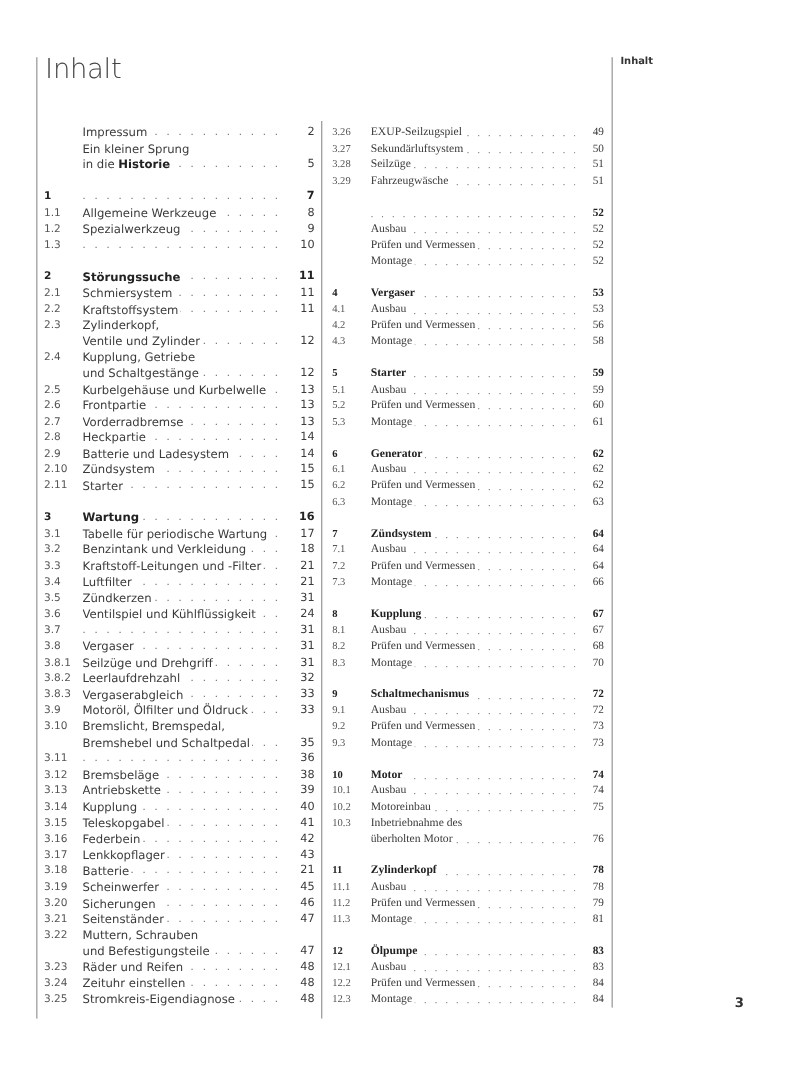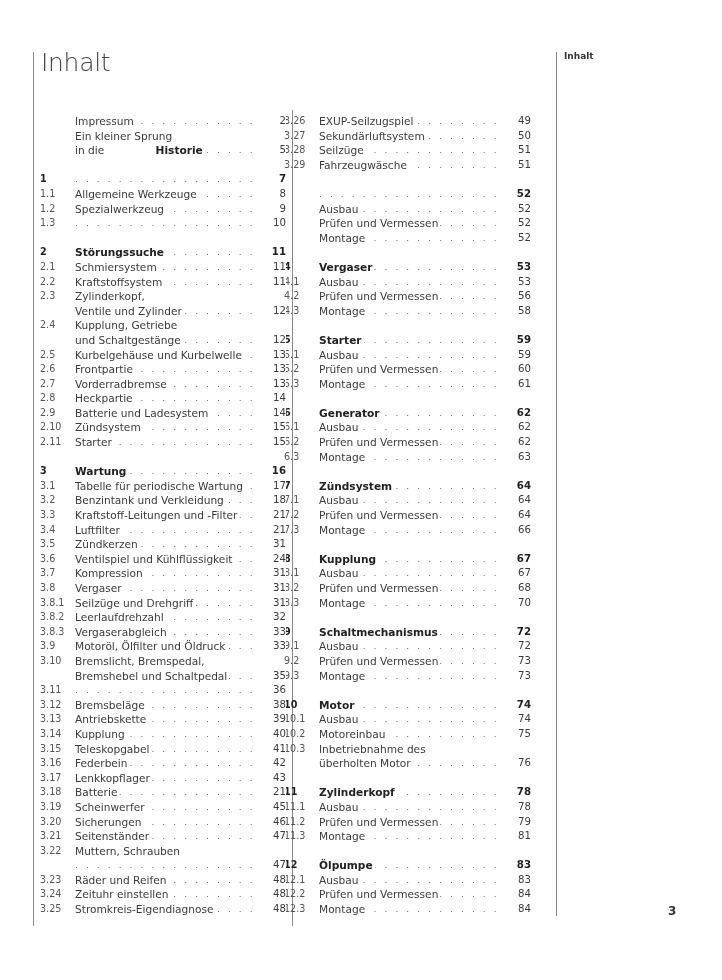--- a/index.html
+++ b/index.html
@@ -5,21 +5,21 @@
   html, body { margin: 0; padding: 0; background: #ffffff; }
   body { width: 722px; height: 980px; position: relative; overflow: hidden;
          font-family: "DejaVu Sans", sans-serif; color: #3a3a3a; }
   .vline { position: absolute; width: 1px; background: #8a8a8a; }
   #title { position: absolute; left: 41px; top: 48px; font-size: 25px; font-weight: 300;
            color: #444; letter-spacing: -0.3px; font-family: "DejaVu Sans", sans-serif; }
   #running-head { position: absolute; left: 564px; top: 51px; font-size: 9px; font-weight: bold; color: #333; }
   #page-number { position: absolute; left: 668px; top: 904px; font-size: 12px; font-weight: bold; color: #333; }
   .col { position: absolute; top: 114px; }
   #col-left { left: 40px; width: 246px; }
-  #col-right { left: 284px; width: 247px; }
+  #col-right { left: 302px; width: 247px; font-family: Liberation Serif, serif; }
   .row { position: relative; height: 14.6px; line-height: 14.6px; font-size: 10.6px; white-space: nowrap; }
   .row .num { position: absolute; left: 0; width: 34px; font-size: 9.6px; color: #555; }
   .row .txt { position: absolute; left: 35px; right: 0; overflow: hidden; }
   .row .txt .label { background: #fff; padding-right: 2px; position: relative; z-index: 1; }
   .row .dots { position: absolute; left: 35px; right: 26px; top: 0; overflow: hidden; color: #666;
                letter-spacing: 2.6px; font-size: 9px; }
   .row .pg { position: absolute; right: 0; width: 24px; text-align: right; background: #fff; z-index: 2; font-size: 10.2px; }
   .row.bold .label, .row.bold .num, .row.bold .pg { font-weight: bold; color: #222; }
   .gap { height: 14.6px; }
 </style>
@@ -42,21 +42,21 @@
       <span class="pg">2</span>
     </div>
     <div class="row nodots">
       <span class="num"></span>
       <span class="txt"><span class="label">Ein kleiner Sprung</span></span>
       <span class="pg"></span>
     </div>
     <div class="row">
       <span class="num"></span>
       <span class="dots">. . . . . . . . . . . . . . . . . . . . . . . . . . . . . . . . . . . . . . . . . . . . . . . . . . . . . . . . . . . . . . . . . . . . . . . . . . . . . . . . </span>
-      <span class="txt"><span class="label">in die <b style="color: rgb(34, 34, 34); margin-left: 48px;">Historie</b></span></span>
+      <span class="txt"><span class="label">in die <b style="color: rgb(34, 34, 34);">Historie</b></span></span>
       <span class="pg">5</span>
     </div>
     <div class="gap"></div>
     <div class="row bold">
       <span class="num">1</span>
       <span class="dots">. . . . . . . . . . . . . . . . . . . . . . . . . . . . . . . . . . . . . . . . . . . . . . . . . . . . . . . . . . . . . . . . . . . . . . . . . . . . . . . . </span>
       <span class="pg">7</span>
     </div>
     <div class="row">
       <span class="num">1.1</span>
@@ -197,21 +197,20 @@
     </div>
     <div class="row">
       <span class="num">3.6</span>
       <span class="dots">. . . . . . . . . . . . . . . . . . . . . . . . . . . . . . . . . . . . . . . . . . . . . . . . . . . . . . . . . . . . . . . . . . . . . . . . . . . . . . . . </span>
       <span class="txt"><span class="label">Ventilspiel und Kühlflüssigkeit</span></span>
       <span class="pg">24</span>
     </div>
     <div class="row">
       <span class="num">3.7</span>
       <span class="dots">. . . . . . . . . . . . . . . . . . . . . . . . . . . . . . . . . . . . . . . . . . . . . . . . . . . . . . . . . . . . . . . . . . . . . . . . . . . . . . . . </span>
-      <span class="txt"><span class="label">Kompression</span></span>
       <span class="pg">31</span>
     </div>
     <div class="row">
       <span class="num">3.8</span>
       <span class="dots">. . . . . . . . . . . . . . . . . . . . . . . . . . . . . . . . . . . . . . . . . . . . . . . . . . . . . . . . . . . . . . . . . . . . . . . . . . . . . . . . </span>
       <span class="txt"><span class="label">Vergaser</span></span>
       <span class="pg">31</span>
     </div>
     <div class="row">
       <span class="num">3.8.1</span>
@@ -314,20 +313,21 @@
       <span class="pg">47</span>
     </div>
     <div class="row nodots">
       <span class="num">3.22</span>
       <span class="txt"><span class="label">Muttern, Schrauben</span></span>
       <span class="pg"></span>
     </div>
     <div class="row">
       <span class="num"></span>
       <span class="dots">. . . . . . . . . . . . . . . . . . . . . . . . . . . . . . . . . . . . . . . . . . . . . . . . . . . . . . . . . . . . . . . . . . . . . . . . . . . . . . . . </span>
+      <span class="txt"><span class="label">und Befestigungsteile</span></span>
       <span class="pg">47</span>
     </div>
     <div class="row">
       <span class="num">3.23</span>
       <span class="dots">. . . . . . . . . . . . . . . . . . . . . . . . . . . . . . . . . . . . . . . . . . . . . . . . . . . . . . . . . . . . . . . . . . . . . . . . . . . . . . . . </span>
       <span class="txt"><span class="label">Räder und Reifen</span></span>
       <span class="pg">48</span>
     </div>
     <div class="row">
       <span class="num">3.24</span>

